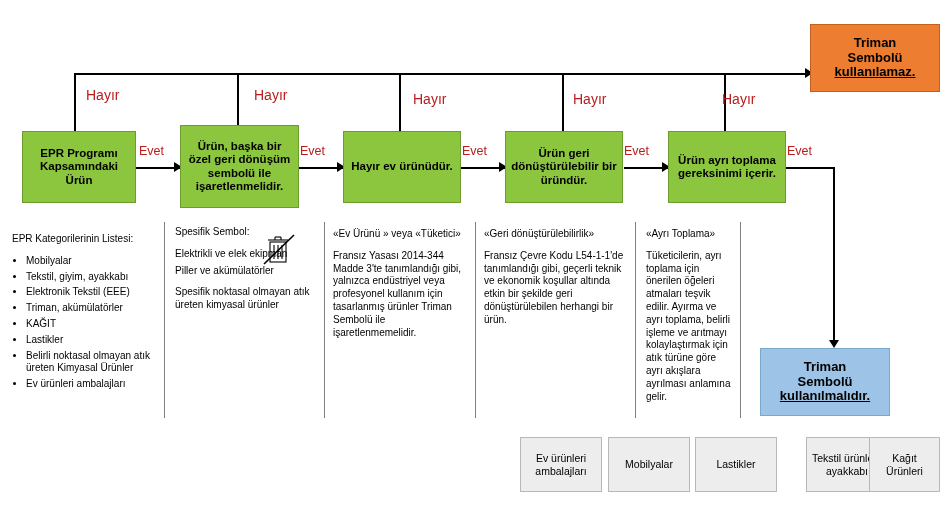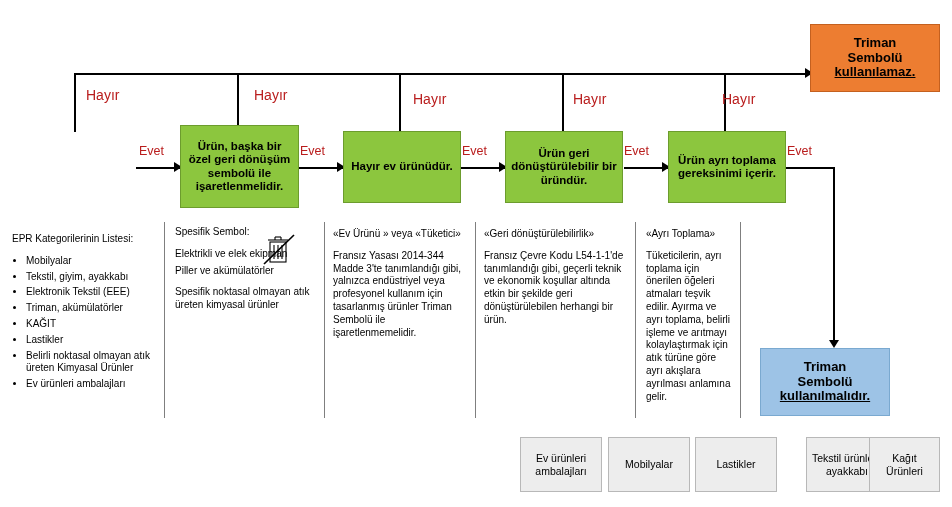--- a/index.html
+++ b/index.html
@@ -158,20 +158,23 @@
   <div class="edge-label big" style="left:413px; top:91px;">Hayır</div>
   <div class="edge-label big" style="left:573px; top:91px;">Hayır</div>
   <div class="edge-label big" style="left:722px; top:91px;">Hayır</div>
 
   <div class="edge-label" style="left:139px; top:144px;">Evet</div>
   <div class="edge-label" style="left:300px; top:144px;">Evet</div>
   <div class="edge-label" style="left:462px; top:144px;">Evet</div>
   <div class="edge-label" style="left:624px; top:144px;">Evet</div>
   <div class="edge-label" style="left:787px; top:144px;">Evet</div>
 
+  <div class="box green-box" style="left:22px; top:131px; width:114px; height:72px;">
+    <span>EPR Programı Kapsamındaki Ürün</span>
+  </div>
 
   <div class="box green-box" style="left:180px; top:125px; width:119px; height:83px;justify-content:center;">
     <span>Ürün, başka bir özel geri dönüşüm sembolü ile işaretlenmelidir.</span>
   </div>
 
   <div class="box green-box" style="left:343px; top:131px; width:118px; height:72px;">
     <span>Hayır ev ürünüdür.</span>
   </div>
 
   <div class="box green-box" style="left:505px; top:131px; width:118px; height:72px;">

